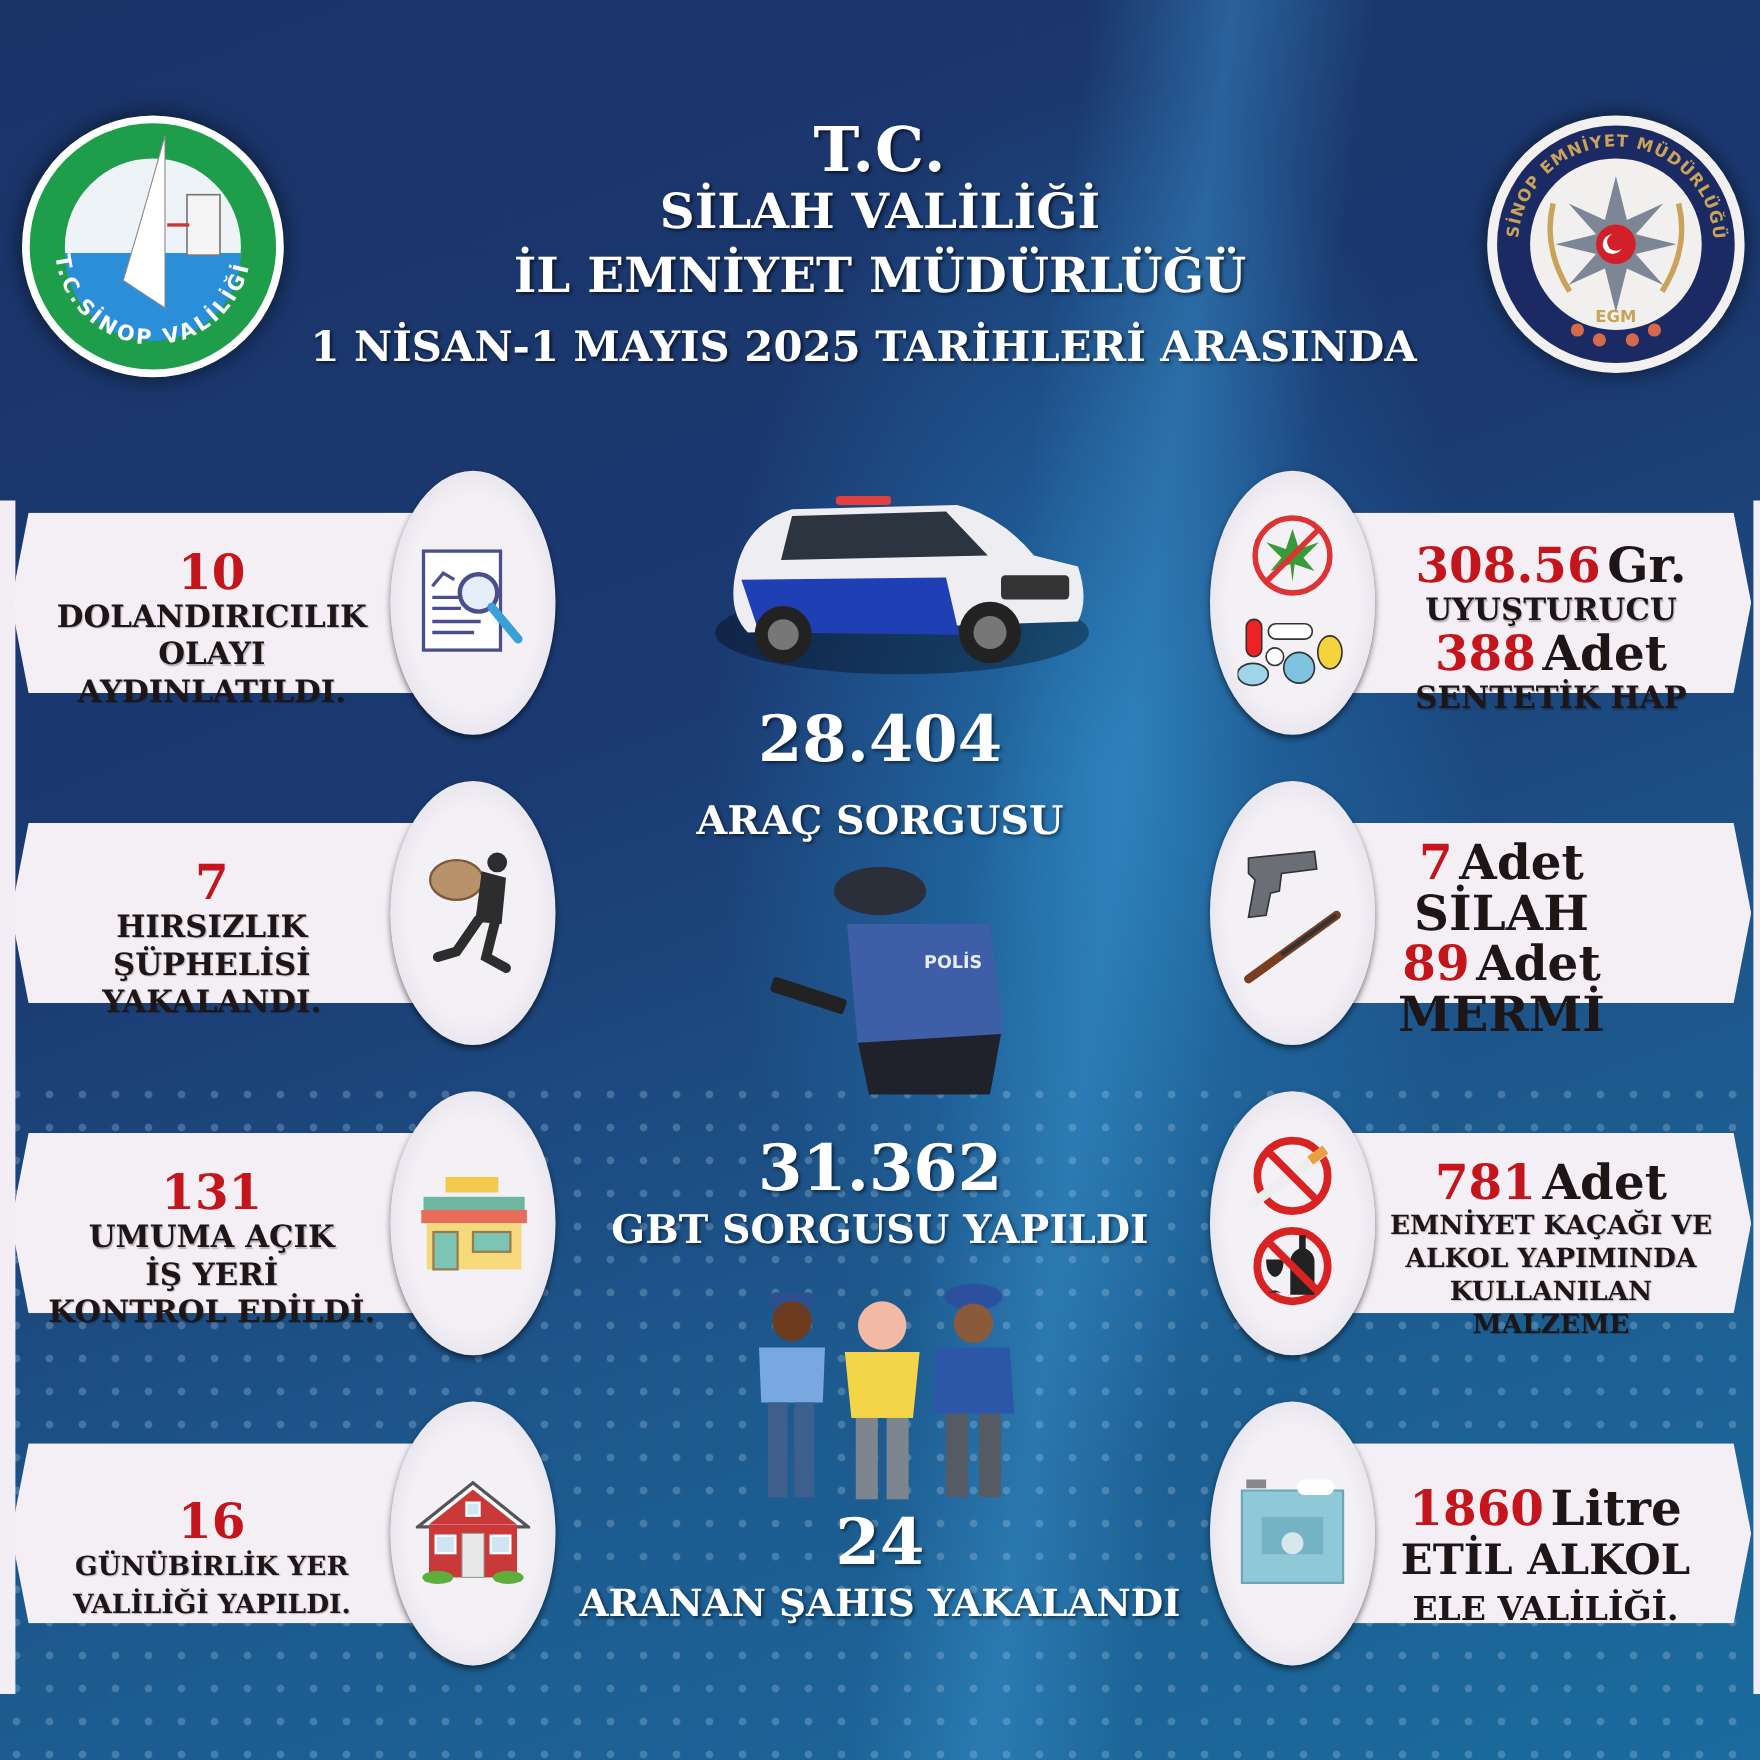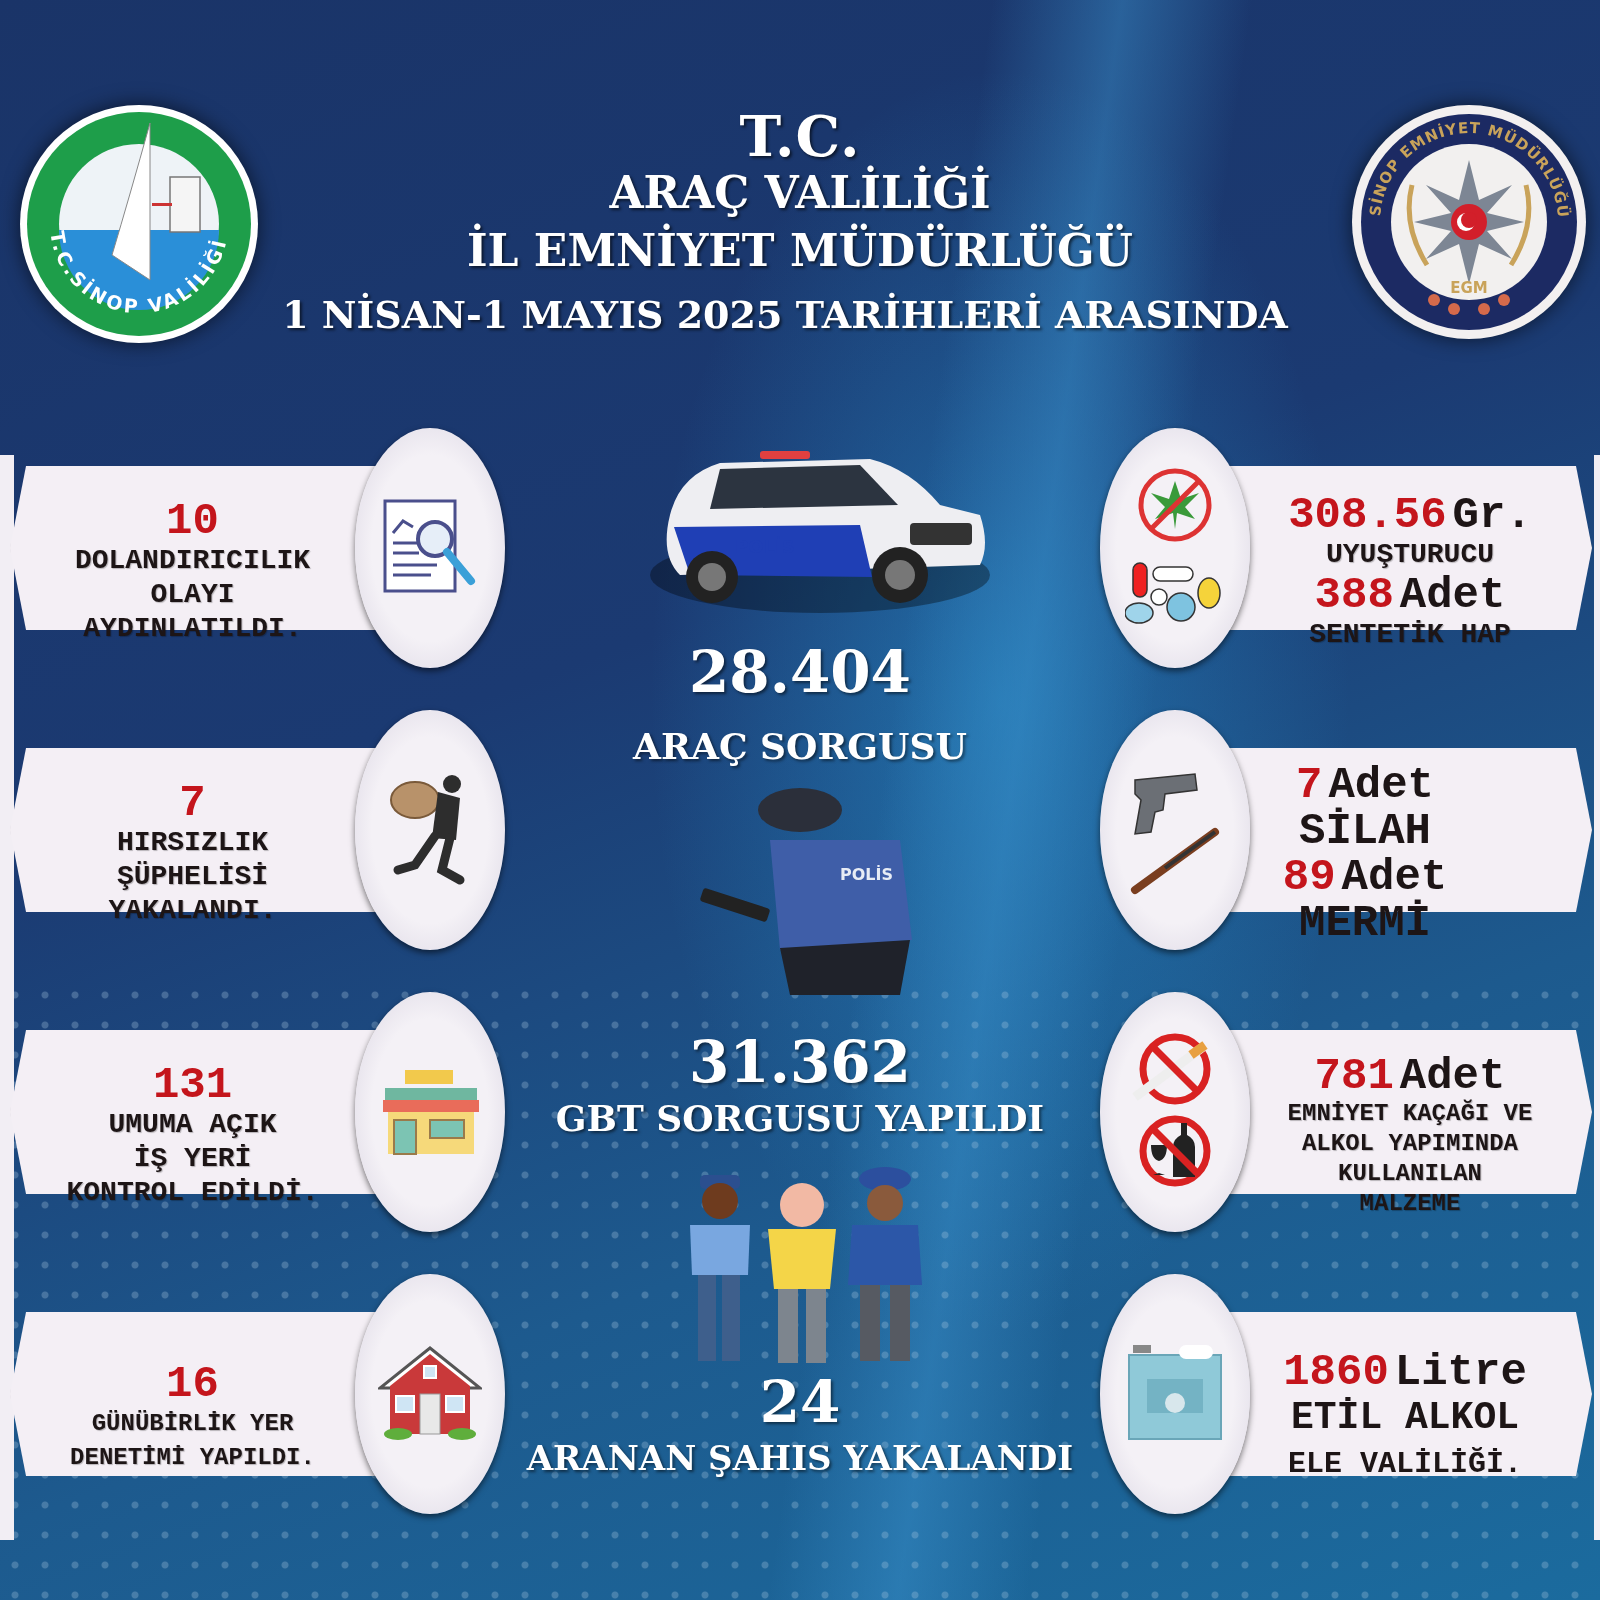--- a/index.html
+++ b/index.html
@@ -35,21 +35,21 @@
   .card .band{position:absolute;top:38px;height:164px;background:#f4eff5;
     box-shadow:3px 4px 5px rgba(0,0,0,.55);}
   .card.left .band{left:10px;width:400px;clip-path:polygon(4% 0,100% 0,100% 100%,4% 100%,0 50%);}
   .card.right .band{right:8px;width:400px;clip-path:polygon(0 0,96% 0,100% 50%,96% 100%,0 100%);}
   .card .oval{position:absolute;top:0;width:150px;height:240px;border-radius:50%;
     background:radial-gradient(ellipse at 50% 50%,#f4f1f6 55%,#e4e0ea 80%,#fff 90%);
     box-shadow:0 3px 6px rgba(0,0,0,.55);display:flex;align-items:center;justify-content:center;}
   .card.left .oval{left:355px;}
   .card.right .oval{left:0;}
   .card .text{position:absolute;top:38px;height:212px;display:flex;flex-direction:column;
-    justify-content:center;align-items:center;text-align:right;color:#1d1516;font-weight:bold;font-family:Liberation Mono, monospace;}
+    justify-content:center;align-items:center;text-align:right;color:#1d1516;font-weight:bold;}
   .card.left .text{left:20px;width:345px;}
   .card.right .text{left:150px;width:320px;}
   .num{color:#c4151c;font-size:44px;line-height:46px;font-weight:bold;}
   .lbl{font-size:28px;line-height:34px;text-shadow:1px 1px 1px rgba(0,0,0,.25);}
   .lbl.sm{font-size:24px;line-height:34px;}
   .unit{font-size:44px;line-height:46px;}
   .row{display:flex;align-items:baseline;gap:6px;justify-content:center;}
 
   
   .center-stat{position:absolute;left:480px;width:640px;text-align:center;color:#fff;
@@ -60,21 +60,21 @@
 </head>
 <body>
 
 <div class="streak"></div>
 <div class="dots"></div>
 <div class="edge-left"></div>
 <div class="edge-right"></div>
 
 <div class="header">
   <span class="h-line h1">T.C.</span>
-  <span class="h-line h2">ARAÇ VALİLİĞİ</span>
+  <span class="h-line h2">SİLAH VALİLİĞİ</span>
   <span class="h-line h3">İL EMNİYET MÜDÜRLÜĞÜ</span>
   <span class="h-line h4">1 NİSAN-1 MAYIS 2025 TARİHLERİ ARASINDA</span>
 </div>
 
 <div class="logo logo-left">
   <svg width="238" height="238" viewBox="0 0 238 238">
     <circle cx="119" cy="119" r="112" fill="#1e9e4a"></circle>
     <circle cx="119" cy="119" r="80" fill="#eef3f7"></circle>
     <path d="M39 125 A80 80 0 0 0 199 125 Z" fill="#2a8fd8"></path>
     <rect x="150" y="72" width="30" height="55" fill="#f5f5f5" stroke="#777" stroke-width="1.5"></rect>
@@ -168,21 +168,21 @@
       <rect x="50" y="58" width="34" height="18" fill="#7cc4b3" stroke="#9a7a4a" stroke-width="2"></rect>
     </svg>
   </div>
 </div>
 
 <div class="card left" style="left:0;top:1274px;">
   <div class="band"></div>
   <div class="text">
     <span class="num">16</span>
     <span class="lbl sm">GÜNÜBİRLİK YER</span>
-    <span class="lbl sm">DENETİMİ YAPILDI.</span>
+    <span class="lbl sm">VALİLİĞİ YAPILDI.</span>
   </div>
   <div class="oval">
     <svg width="104" height="100" viewBox="0 0 104 100">
       <polygon points="52,4 2,44 102,44" fill="#fff" stroke="#555" stroke-width="3"></polygon>
       <polygon points="52,10 12,42 92,42" fill="#c9393a"></polygon>
       <rect x="12" y="42" width="80" height="48" fill="#c9393a"></rect>
       <rect x="42" y="50" width="20" height="40" fill="#e8e8e8" stroke="#999"></rect>
       <rect x="18" y="52" width="18" height="16" fill="#cfe5f4" stroke="#fff" stroke-width="2"></rect>
       <rect x="68" y="52" width="18" height="16" fill="#cfe5f4" stroke="#fff" stroke-width="2"></rect>
       <rect x="46" y="22" width="12" height="12" fill="#cfe5f4" stroke="#fff" stroke-width="2"></rect>

